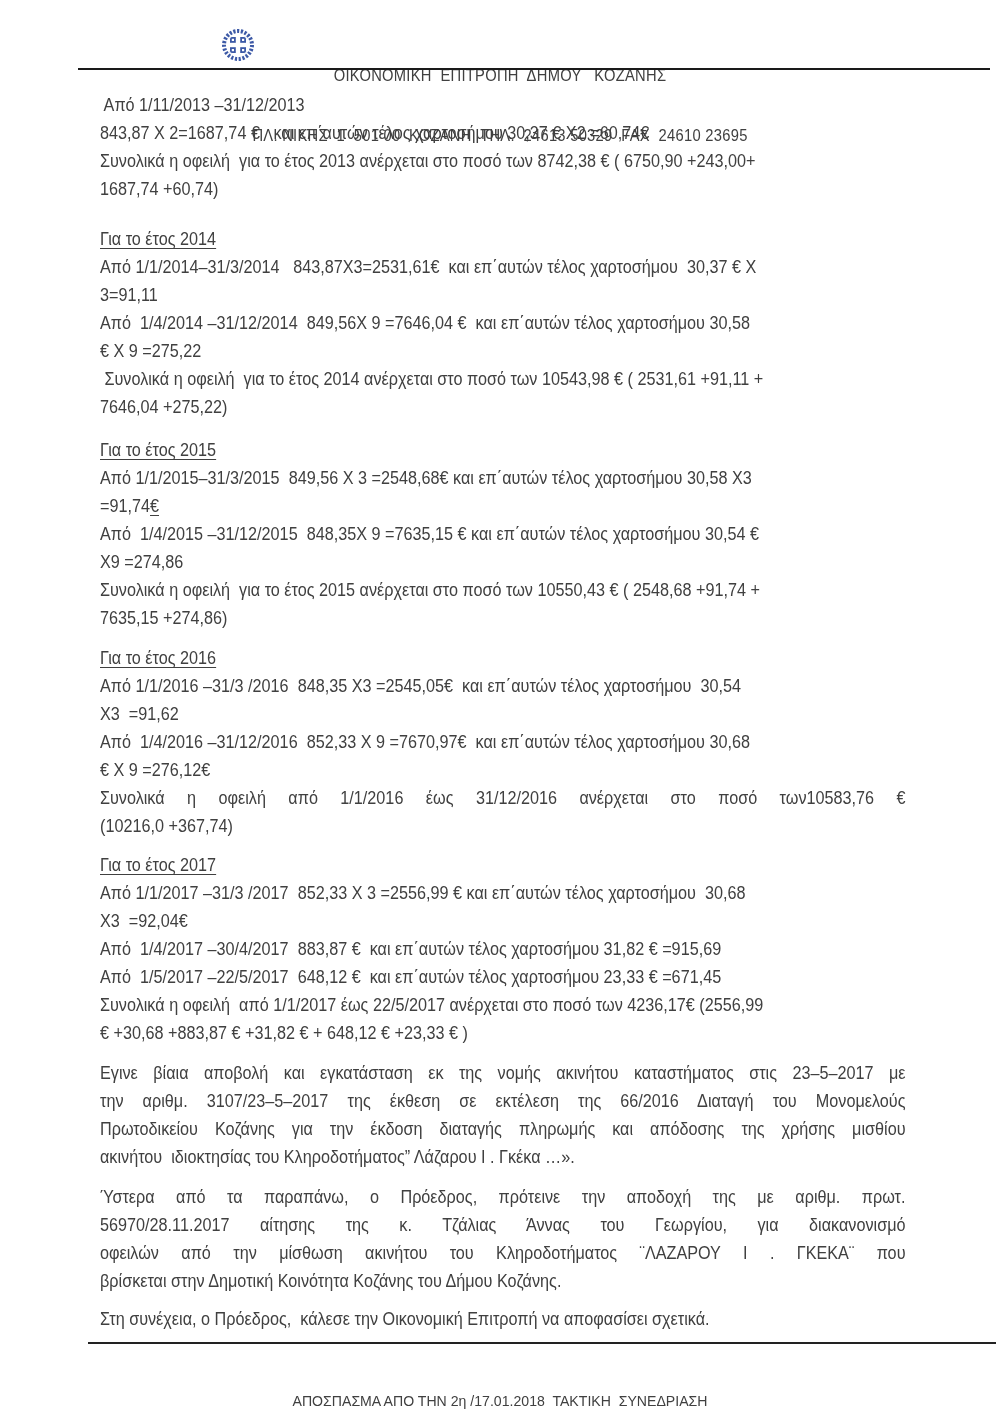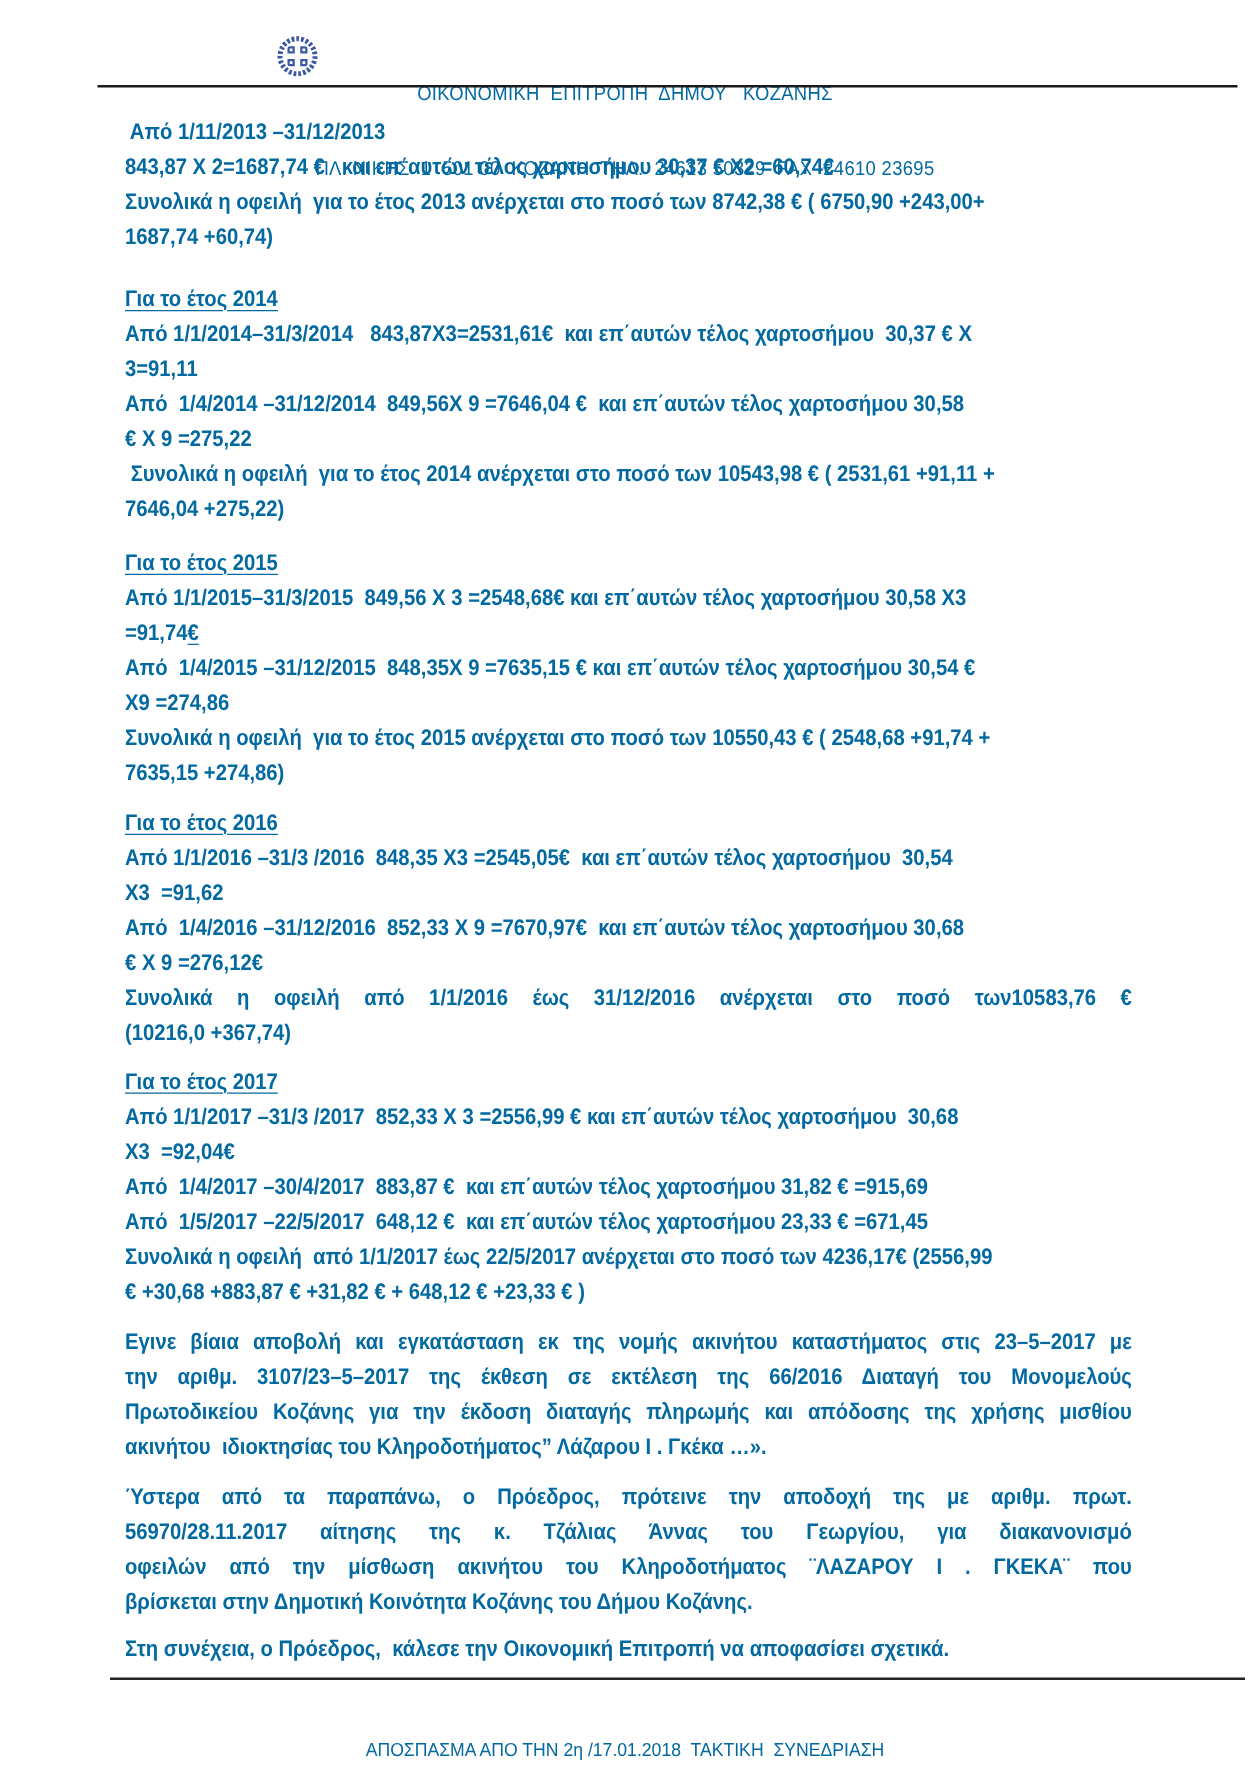--- a/index.html
+++ b/index.html
@@ -1,21 +1,21 @@
 <!DOCTYPE html>
 <html><head>
 <meta charset="utf-8">
 <style>
   html, body { margin: 0; padding: 0; background: #ffffff; }
   .page {
     position: relative;
     width: 1000px;
     height: 1415px;
     background: #ffffff;
-    color: #0369a1;
+    color: #404040;
     font-family: "Liberation Sans", "DejaVu Sans", sans-serif;
     overflow: hidden;
   }
 
   
   .header-text {
     position: absolute;
     top: 26px; left: 0;
     width: 1000px;
     text-align: center;
@@ -36,21 +36,20 @@
     top: 68px; left: 78px;
     width: 912px;
     border-top: 2px solid #1a1a1a;
   }
 
   
   .body-wrap {
     position: absolute;
     top: 91px; left: 100px;
     width: 805px;
-    font-weight: bold;
   }
   .body-scale {
     width: 895px;
     transform: scaleX(0.9);
     transform-origin: 0 0;
     font-size: 18px;
     line-height: 28px;
   }
   .line { white-space: pre; }
   .line.j {

